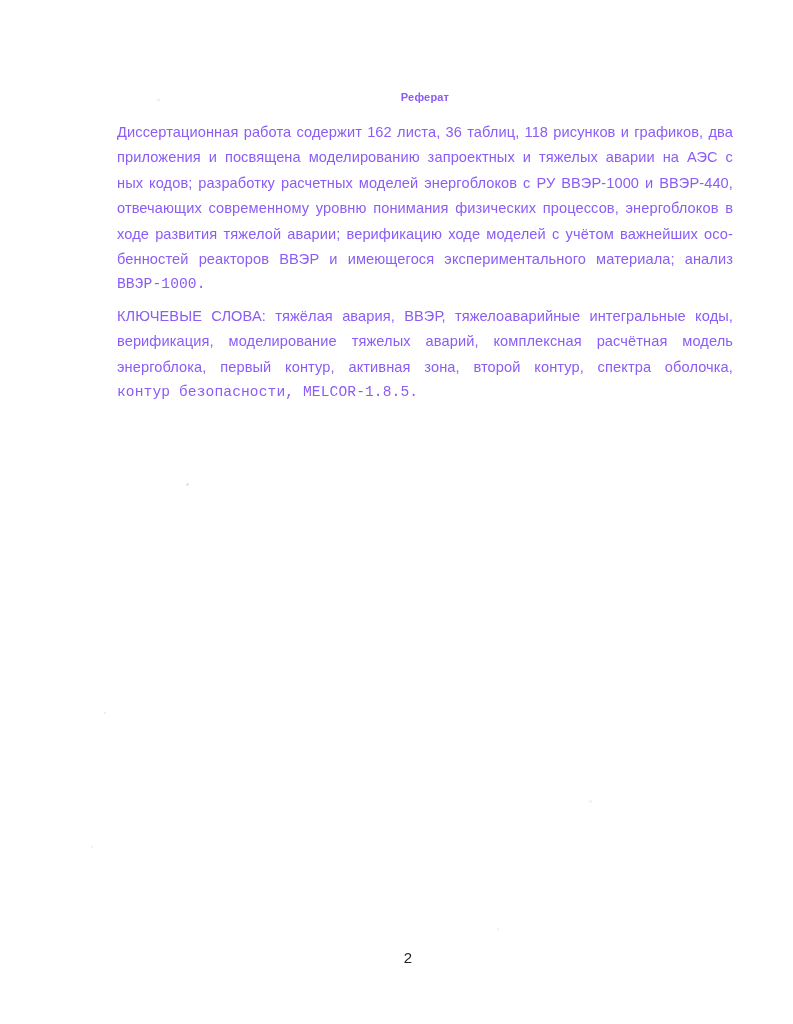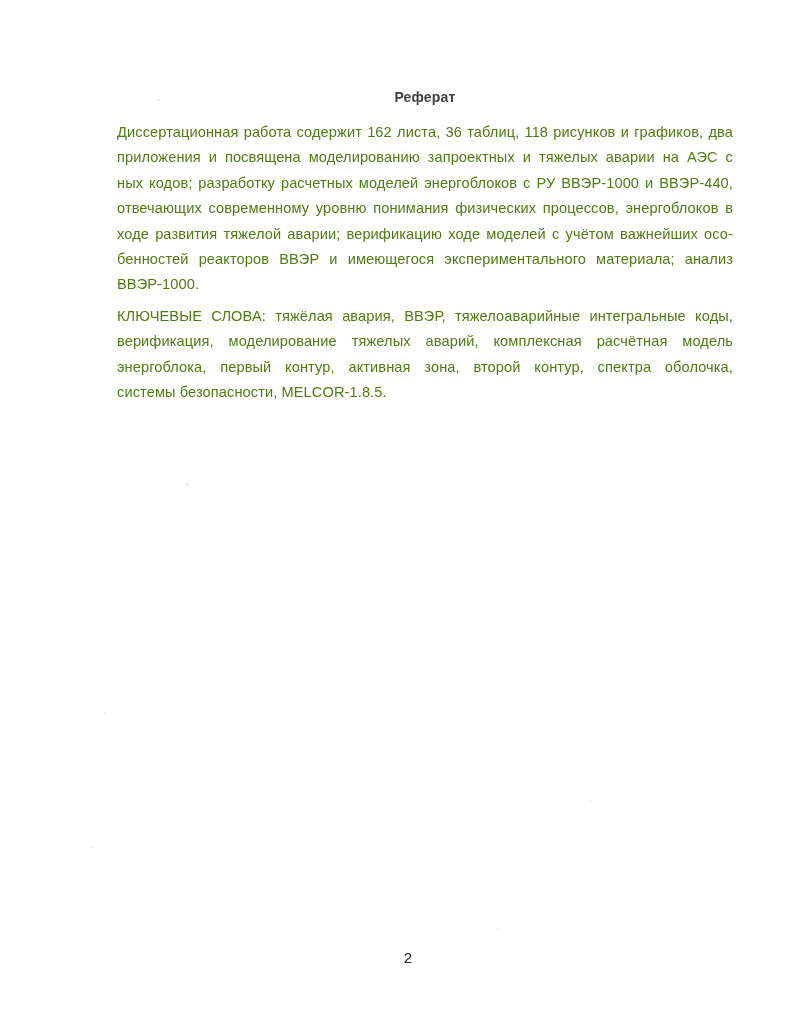--- a/index.html
+++ b/index.html
@@ -16,46 +16,47 @@
     color: #1a1a1a;
     overflow: hidden;
   }
   .content {
     position: absolute;
     left: 117px;
     top: 87px;
     width: 616px;
   }
   .doc-title {
-    font-size: 14px;
+    font-size: 11px;
     line-height: 20px;
     font-weight: bold;
     text-align: center;
     margin: 0 0 13px 0;
     letter-spacing: 0.2px;
-    color: #404040;
+    color: #8b5cf6;
   }
   .para {
     margin: 0;
     padding: 0;
   }
   .para + .para {
     margin-top: 6px;
   }
   .line {
     font-size: 14.6px;
     line-height: 25.4px;
     text-align: justify;
     text-align-last: justify;
     letter-spacing: 0.1px;
-    color: #4d7c0f;
+    color: #8b5cf6;
   }
   .line.last {
     text-align: right;
     text-align-last: left;
+    font-family: Liberation Mono, monospace;
   }
   .pagenum {
     position: absolute;
     left: 100px;
     top: 948px;
     width: 616px;
     text-align: center;
     font-size: 15px;
     line-height: 20px;
     color: #222222;
@@ -79,21 +80,21 @@
           <div class="line">ных кодов; разработку расчетных моделей энергоблоков с РУ ВВЭР-1000 и ВВЭР-440,</div>
           <div class="line">отвечающих современному уровню понимания физических процессов, энергоблоков в</div>
           <div class="line">ходе развития тяжелой аварии; верификацию ходе моделей с учётом важнейших осо-</div>
           <div class="line">бенностей реакторов ВВЭР и имеющегося экспериментального материала; анализ</div>
           <div class="line last">ВВЭР-1000.</div>
         </div>
         <div class="para">
           <div class="line">КЛЮЧЕВЫЕ СЛОВА: тяжёлая авария, ВВЭР, тяжелоаварийные интегральные коды,</div>
           <div class="line">верификация, моделирование тяжелых аварий, комплексная расчётная модель</div>
           <div class="line">энергоблока, первый контур, активная зона, второй контур, спектра оболочка,</div>
-          <div class="line last">системы безопасности, MELCOR-1.8.5.</div>
+          <div class="line last">контур безопасности, MELCOR-1.8.5.</div>
         </div>
       </div>
   </div>
 
   <div class="pagenum">2</div>
 
   <div class="speck" style="left:157px;top:99px;width:3px;height:2px;opacity:.18"></div>
   <div class="speck" style="left:229px;top:316px;width:3px;height:3px;opacity:.22"></div>
   <div class="speck" style="left:186px;top:483px;width:3px;height:3px;opacity:.25"></div>
   <div class="speck" style="left:104px;top:712px;width:2px;height:2px;opacity:.18"></div>

